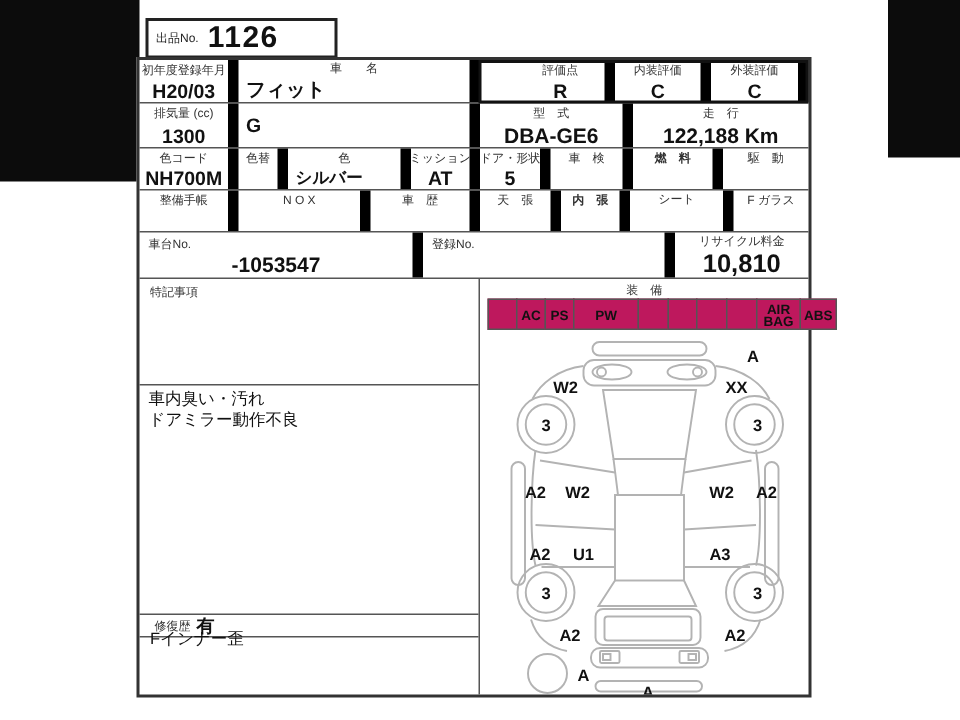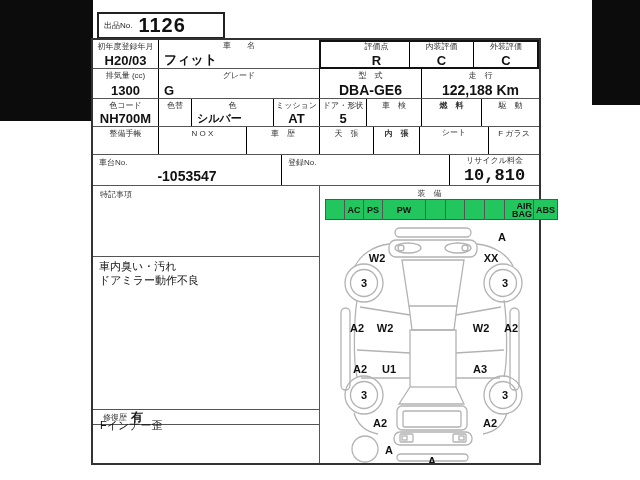--- a/index.html
+++ b/index.html
@@ -21,21 +21,21 @@
   }
   .lot-label{font-size:8px;color:#222;margin-right:6px;}
   .lot-number{font-size:20px;font-weight:bold;letter-spacing:1px;}
 
   
   .sheet-table{
     position:absolute;left:91px;top:38px;width:450px;height:427px;
     border:2px solid #333;box-sizing:border-box;background:#fff;
   }
   .row{position:absolute;left:0;width:446px;display:flex;box-sizing:border-box;border-bottom:1px solid #555;}
-  .cell{box-sizing:border-box;border-right:1px solid #000000;display:flex;flex-direction:column;overflow:hidden;}
+  .cell{box-sizing:border-box;border-right:7px solid #000000;display:flex;flex-direction:column;overflow:hidden;}
   .cell:last-child{border-right:none;}
   .hd{height:13px;font-size:8px;color:#333;display:flex;align-items:center;justify-content:center;white-space:pre;}
   .val{flex:1;font-size:13px;font-weight:bold;display:flex;align-items:center;justify-content:center;white-space:pre;}
   .val.left{justify-content:flex-start;padding-left:5px;}
   .lblrow{font-size:8px;color:#333;padding:2px 0 0 6px;height:10px;}
   .eval-outline{position:absolute;left:226px;top:0;width:220px;height:29px;border:2px solid #111;box-sizing:border-box;pointer-events:none;}
 
   
   .notes-col{position:relative;box-sizing:border-box;border-right:1px solid #555;width:227px;}
   .notes-title{position:absolute;left:7px;top:3px;font-size:8px;color:#333;}
@@ -43,23 +43,23 @@
   .notes-text{position:absolute;left:6px;top:73px;font-size:11px;line-height:14px;color:#111;}
   .repair-label{position:absolute;left:10px;top:226px;font-size:8px;color:#333;}
   .repair-value{position:absolute;left:38px;top:223px;font-size:12px;font-weight:bold;}
   .repair-note{position:absolute;left:7px;top:232px;font-size:11px;}
 
   
   .equip-col{position:relative;flex:1;}
   .equip-title{position:absolute;left:0;top:2px;width:100%;text-align:center;font-size:8px;color:#333;}
   .equip-row{position:absolute;left:5px;top:13px;height:21px;display:flex;}
   .eq-cell{
-    box-sizing:border-box;border:1px solid #555;margin-right:-1px;background:#22c55e;
+    box-sizing:border-box;border:1px solid #555;margin-right:-1px;background:#be185d;
     font-size:9px;font-weight:bold;line-height:8px;
-    display:flex;align-items:center;justify-content:center;text-align:right;
+    display:flex;align-items:center;justify-content:center;text-align:center;
     word-break:break-word;padding:0 1px;
   }
   .diagram-svg{position:absolute;left:0;top:34px;}
   .marker-text{font-size:11px;font-weight:bold;fill:#111;}
 </style>
 </head>
 <body>
 
 <div class="black-patch" id="patch-tl"></div>
 <div class="black-patch" id="patch-tr"></div>
@@ -94,21 +94,20 @@
     </div>
     <div class="eval-outline"></div>
   </div>
 
   <div class="row" style="top:29px;height:30px;">
     <div class="cell" style="width:66px;">
       <div class="hd">排気量 (cc)</div>
       <div class="val">1300</div>
     </div>
     <div class="cell" style="width:161px;">
-      <div class="hd">グレード</div>
       <div class="val left">G</div>
     </div>
     <div class="cell" style="width:102px;">
       <div class="hd">型　式</div>
       <div class="val" style="font-size:14px;">DBA-GE6</div>
     </div>
     <div class="cell" style="width:117px;">
       <div class="hd">走　行</div>
       <div class="val" style="font-size:14px;">122,188 Km</div>
     </div>
@@ -182,21 +181,21 @@
 
   <div class="row" style="top:115px;height:31px;">
     <div class="cell" style="width:189px;">
       <div class="lblrow">車台No.</div>
       <div class="val" style="font-size:14px;">-1053547</div>
     </div>
     <div class="cell" style="width:168px;">
       <div class="lblrow">登録No.</div>
       <div class="val"></div>
     </div>
-    <div class="cell" style="width:89px;font-family:Liberation Mono, monospace;">
+    <div class="cell" style="width:89px;">
       <div class="hd">リサイクル料金</div>
       <div class="val" style="font-size:17px;">10,810</div>
     </div>
   </div>
 
   <div class="row" style="top:146px;height:277px;border-bottom:none;">
 
     <div class="notes-col">
       <div class="notes-title">特記事項</div>
       <div class="hline" style="top:70px;"></div>

